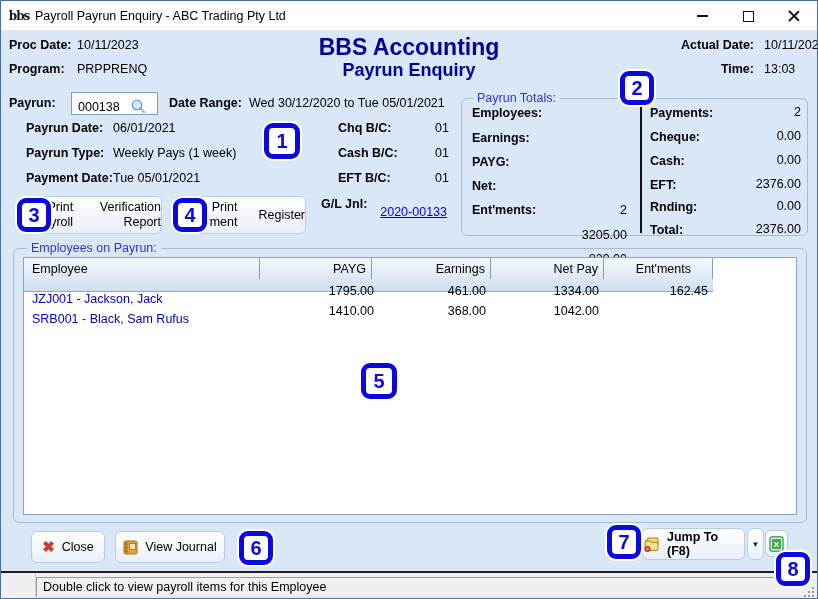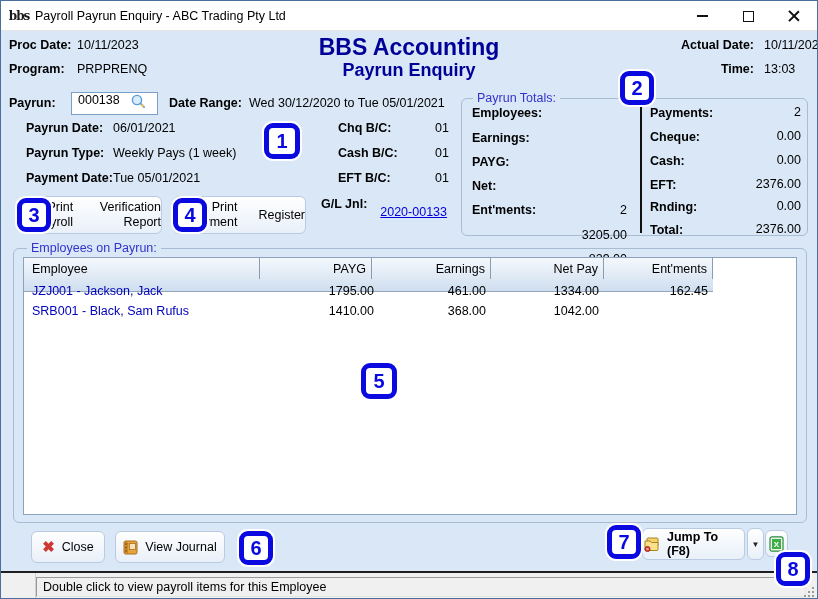--- a/index.html
+++ b/index.html
@@ -38,21 +38,21 @@
   .blue-link{color:var(--link-blue);text-decoration:underline;cursor:pointer;}
 
   
   #app-title{position:absolute;left:0;right:0;top:33px;text-align:center;font-size:23px;
              font-weight:bold;color:var(--title-blue);}
   #app-subtitle{position:absolute;left:0;right:0;top:59px;text-align:center;font-size:18px;
              font-weight:bold;color:var(--title-blue);}
 
   
   #payrun-input-wrap{position:absolute;left:70px;top:91px;width:87px;height:23px;background:#fff;
-       border:1px solid #7aa0c8;display:flex;align-items:flex-start;}
+       border:1px solid #7aa0c8;display:flex;align-items:flex-end;}
   #payrun-input{border:none;outline:none;width:58px;padding-left:6px;font-size:12.5px;
        font-family:"Liberation Sans",sans-serif;background:transparent;}
   #search-icon{width:16px;height:16px;}
 
   
   .groupbox{position:absolute;border:1px solid #a8bdd4;border-radius:6px;background:transparent;}
   .group-label{position:absolute;background:var(--window-bg);padding:0 4px;color:var(--group-label-blue);
        font-size:12.5px;}
 
   
@@ -71,24 +71,24 @@
   #emp-list{position:absolute;left:22px;top:256px;width:774px;height:258px;background:#fff;
        border:1px solid #8aa2bd;overflow:hidden;}
   #emp-header{position:absolute;left:0;top:0;height:34px;display:flex;
        background:linear-gradient(#f4f8fc,#cfdeef);border-bottom:1px solid #93a6bc;}
   .hcell{height:21px;display:flex;align-items:center;border-right:1px solid #8b9cae;
        font-size:12.5px;}
   .col-emp{width:236px;padding-left:8px;}
   .col-earn{width:119px;justify-content:flex-end;padding-right:5px;}
   .col-payg{width:112px;justify-content:flex-end;padding-right:5px;}
   .col-net{width:113px;justify-content:flex-end;padding-right:5px;}
-  .col-ent{width:109px;justify-content:flex-end;padding-right:5px;}
+  .col-ent{width:109px;justify-content:flex-end;padding-right:21px;}
   .erow{position:absolute;left:0;height:20px;display:flex;}
   .ecell{height:20px;display:flex;align-items:center;font-size:12.5px;}
-  .ecell.name{color:var(--row-link-blue);}
+  .ecell.name{color:var(--row-link-blue);margin-top:8px;}
   .ecell.num{justify-content:flex-end;padding-right:5px;}
 
   
   .tool-icon{margin-right:7px;display:flex;align-items:center;}
   #close-x{color:var(--close-red);font-size:15px;font-weight:bold;line-height:14px;}
   #jumpto-btn{font-weight:bold;}
   .arrow-glyph{font-size:8px;color:#222;}
 
   
   #status-sep{position:absolute;left:0;top:570px;width:100%;height:2px;background:#1f1f1f;}

